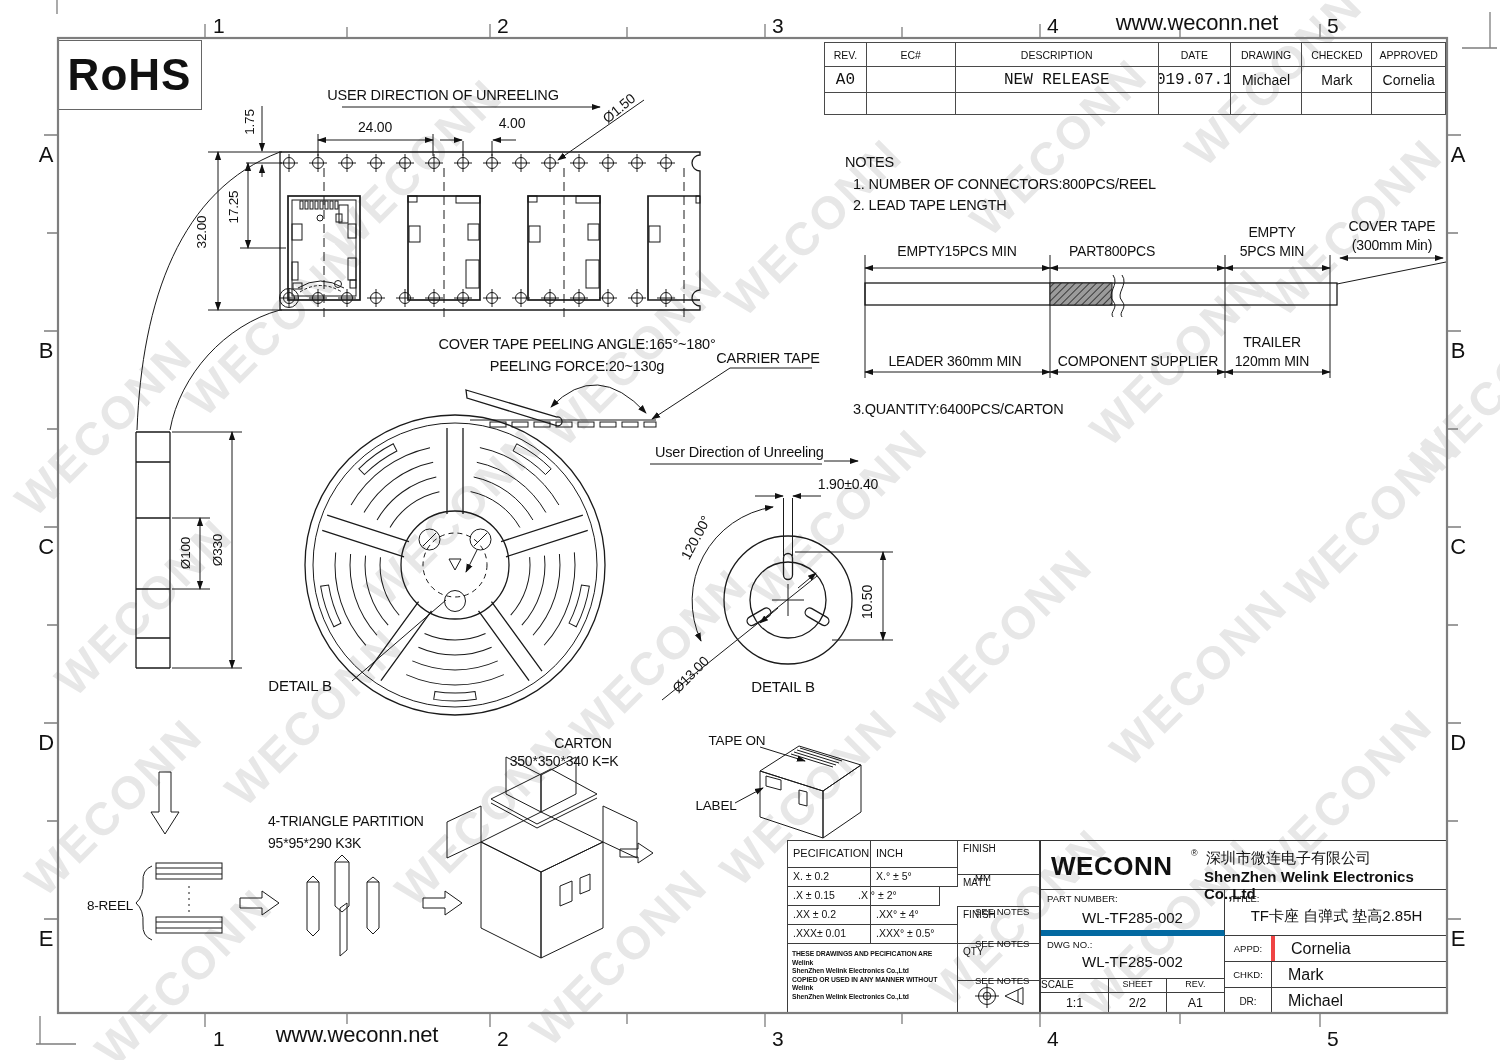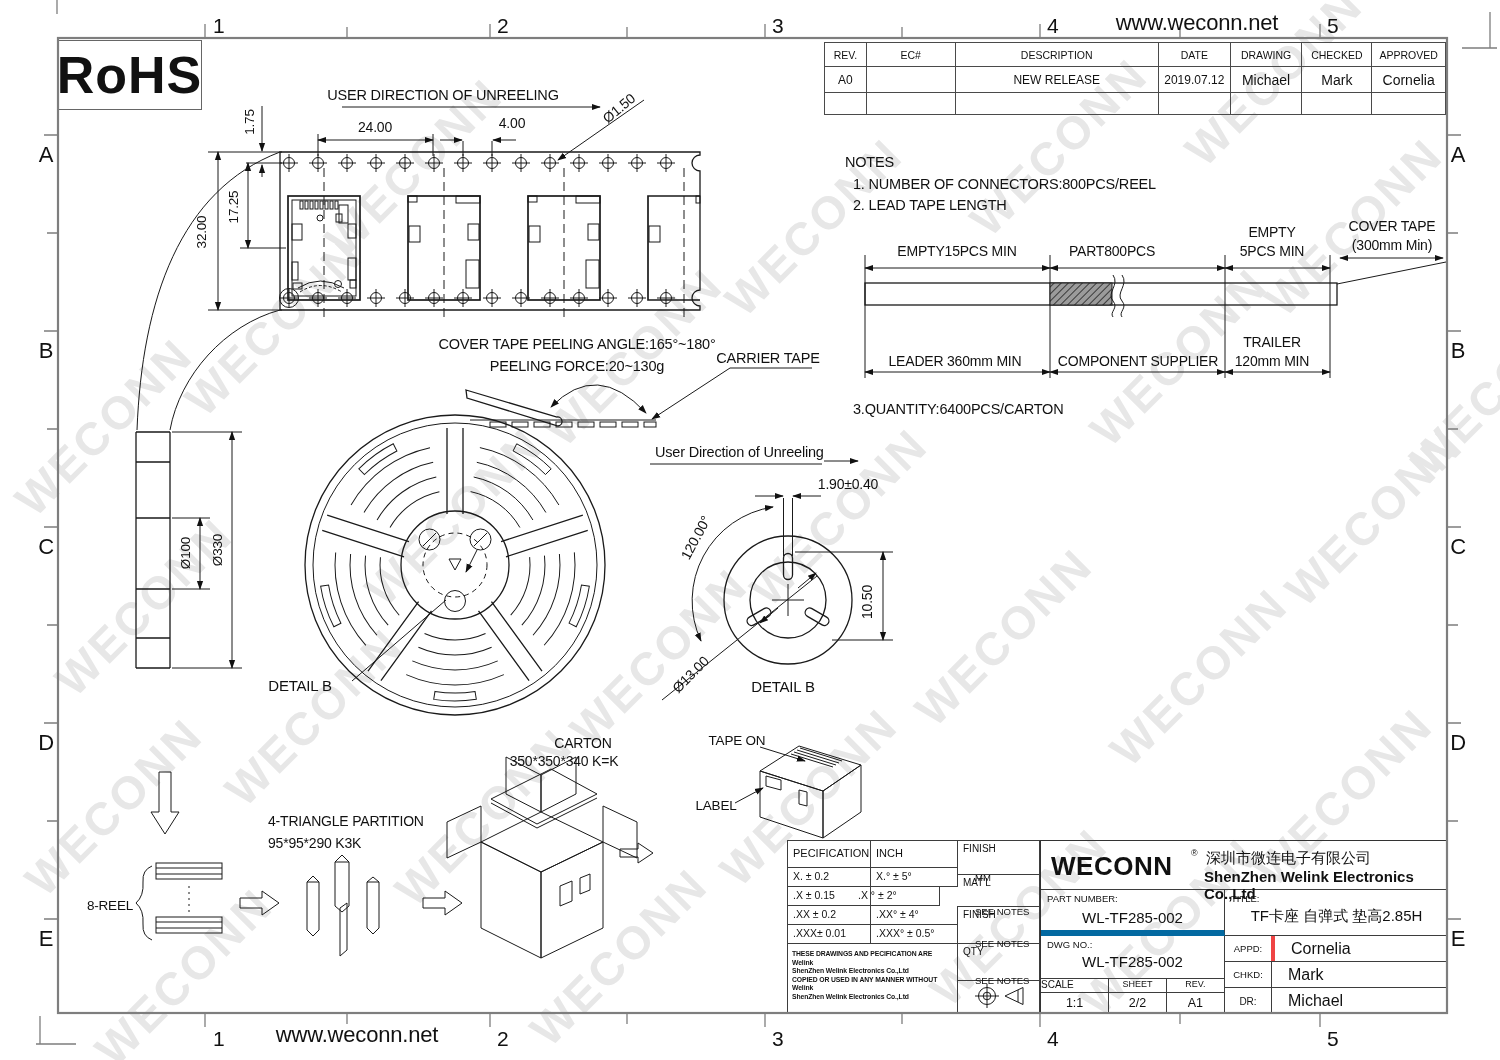--- a/index.html
+++ b/index.html
@@ -19,30 +19,30 @@
   .thk{stroke-width:1.7px;}
   .dim{fill:none;stroke:#1a1a1a;stroke-width:1px;}
   .dash{stroke-dasharray:9,5;}
   .dots{stroke-dasharray:2,4;}
   .frm{fill:none;stroke:#7e7e7e;stroke-width:2.2px;}
   .tick{stroke:#7e7e7e;stroke-width:1.3px;}
   text.t{font-family:"Liberation Sans",sans-serif;fill:#111;letter-spacing:-0.2px;}
   
   #rohs{left:57px;top:40px;width:145px;height:70px;border:1.6px solid #666;
         display:flex;align-items:center;justify-content:center;background:transparent;}
-  #rohs .rtxt{font-size:52px;font-weight:600;letter-spacing:1px;}
+  #rohs .rtxt{font-size:44px;font-weight:600;letter-spacing:1px;}
   
   #rev{left:824px;top:42px;width:622px;height:73px;border:1.2px solid #4a4a4a;}
   .rrow{display:flex;box-sizing:border-box;border-bottom:1px solid #4a4a4a;}
   .rrow:last-child{border-bottom:none;}
   .rcell{box-sizing:border-box;border-right:1px solid #4a4a4a;display:flex;
          align-items:center;justify-content:center;overflow:hidden;}
   .rcell:last-child{border-right:none;}
   .rh{font-size:10.5px;}
-  .rv{font-size:12px;}
+  .rv{font-size:16px;font-family:Liberation Mono, monospace;}
   .rname{font-size:14px;}
   
   #tol{left:787px;top:840px;width:253px;height:173px;border:1.2px solid #3d3d3d;}
   .tcell{position:absolute;box-sizing:border-box;font-size:10.5px;
          border-right:1px solid #3d3d3d;border-bottom:1px solid #3d3d3d;
          padding:2px 0 0 5px;white-space:nowrap;overflow:hidden;}
   .legal{position:absolute;left:0;top:103px;width:170px;height:70px;
          border-right:1px solid #3d3d3d;box-sizing:border-box;padding:6px 2px 0 4px;}
   .legal div{font-size:6.8px;font-weight:700;line-height:8.6px;letter-spacing:-0.1px;}
   .runit{position:absolute;left:170px;width:83px;box-sizing:border-box;

